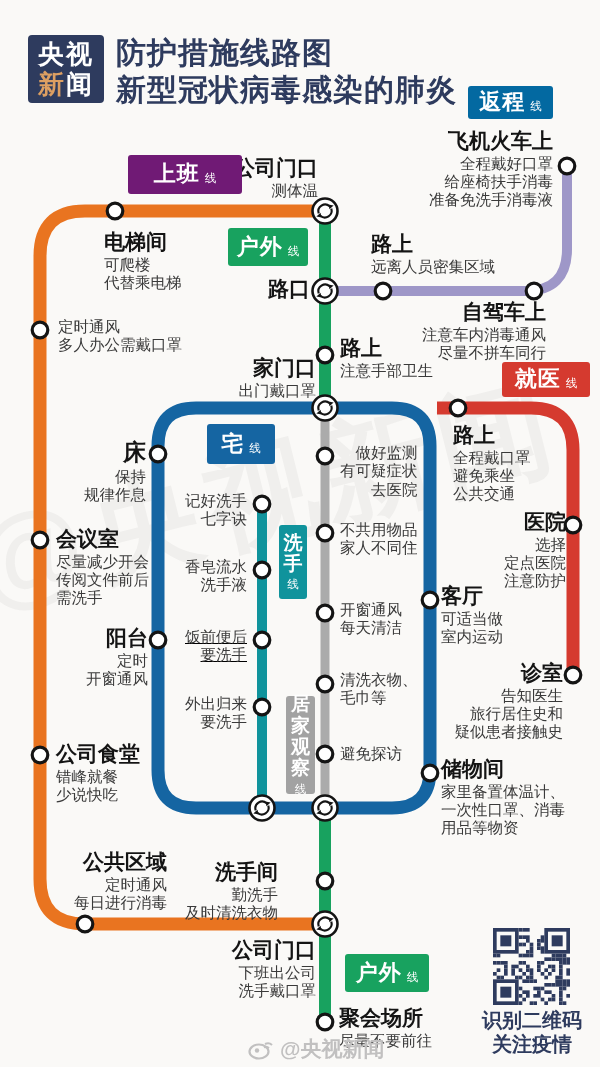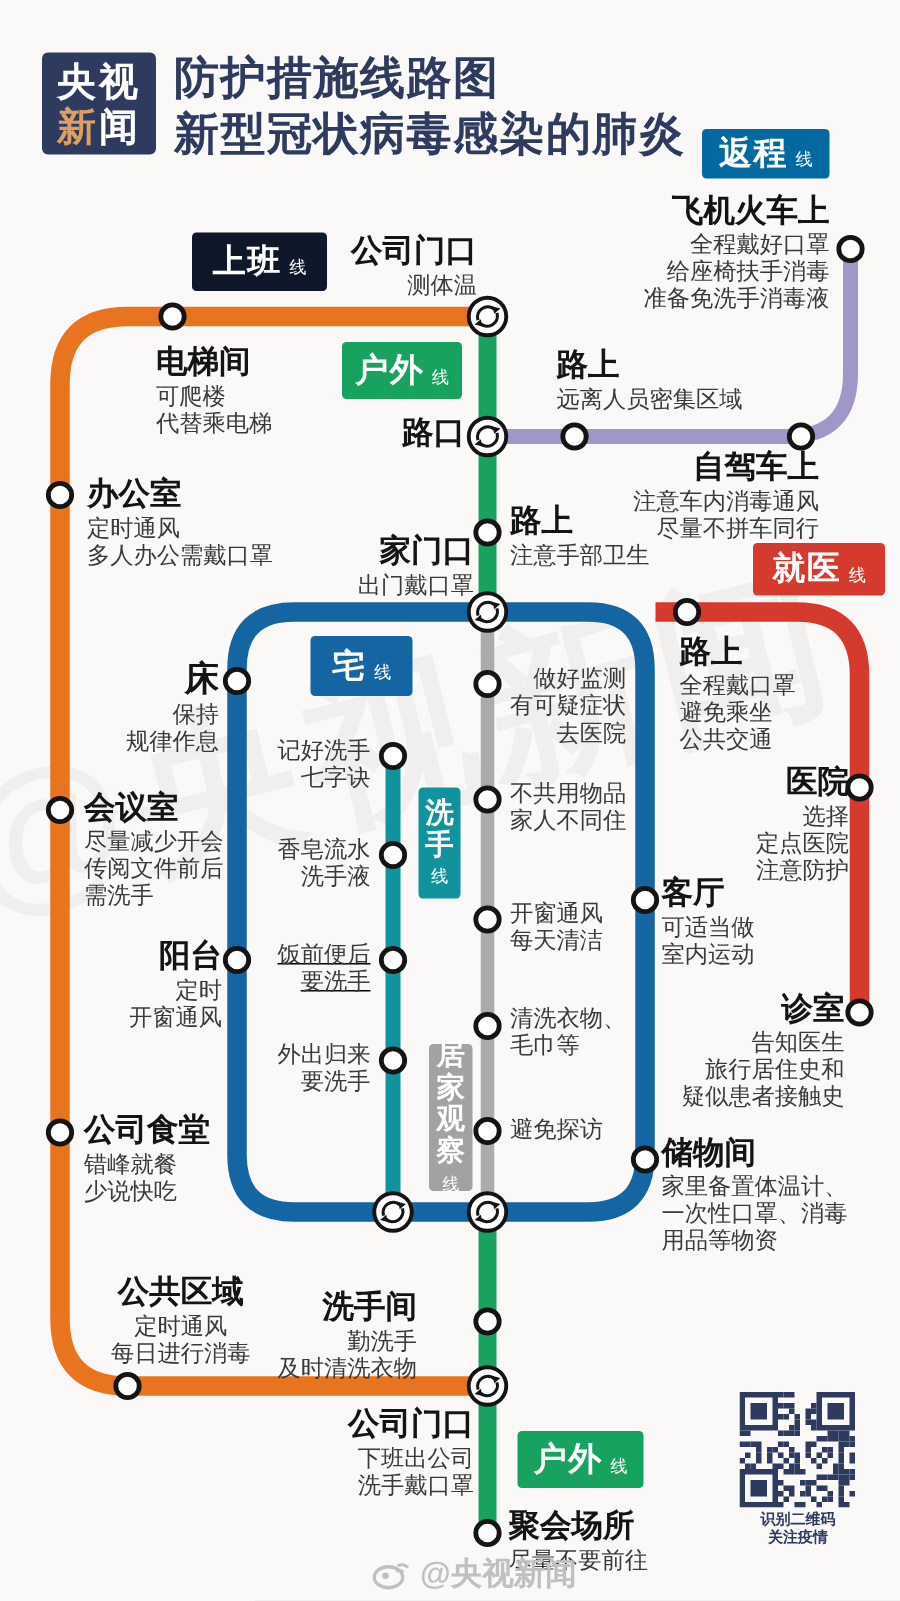--- a/index.html
+++ b/index.html
@@ -21,21 +21,21 @@
   .badge .b-main{font-size:22px;font-weight:bold;letter-spacing:1px;white-space:pre-line;line-height:1.12;}
   .badge .b-suffix{font-size:11.5px;margin-left:5px;margin-top:8px;}
   .badge.vertical{flex-direction:column;}
   .badge.vertical .b-main{font-size:19px;letter-spacing:0;}
   .badge.vertical .b-suffix{margin:3px 0 0 0;}
   
   .watermark{position:absolute;left:-35px;top:400px;width:760px;transform:rotate(-14deg);
              font-size:112px;font-weight:bold;color:rgba(70,70,70,0.055);letter-spacing:8px;
              white-space:nowrap;pointer-events:none;}
   
-  .qr-caption{position:absolute;left:472px;top:1008px;width:120px;text-align:center;font-size:10px;
+  .qr-caption{position:absolute;left:472px;top:1008px;width:120px;text-align:center;font-size:20px;
               font-weight:bold;color:#2e3b5e;line-height:1.2;white-space:pre-line;}
   .weibo{position:absolute;left:248px;top:1035px;display:flex;align-items:center;gap:6px;
          color:#c1c0c0;font-size:21px;font-weight:bold;}
 </style>
 </head>
 <body>
 
 <div class="stage">
 
   <div class="watermark">@央视新闻</div>
@@ -199,21 +199,20 @@
       <div class="lbl" style="top: 156px; right: 282px; text-align: right;">
         <div class="lbl-name">公司门口</div>
         <div class="lbl-desc">测体温</div>
       </div>
       <div class="lbl" style="top: 230px; left: 104px; text-align: left;">
         <div class="lbl-name">电梯间</div>
         <div class="lbl-desc">可爬楼</div>
         <div class="lbl-desc">代替乘电梯</div>
       </div>
       <div class="lbl" style="top: 318px; left: 58px; text-align: left;">
-        <div class="lbl-name">办公室</div>
         <div class="lbl-desc">定时通风</div>
         <div class="lbl-desc">多人办公需戴口罩</div>
       </div>
       <div class="lbl" style="top: 277px; right: 290px; text-align: right;">
         <div class="lbl-name">路口</div>
       </div>
       <div class="lbl" style="top: 336px; left: 340px; text-align: left;">
         <div class="lbl-name">路上</div>
         <div class="lbl-desc">注意手部卫生</div>
       </div>
@@ -320,37 +319,37 @@
         <div class="lbl-name">会议室</div>
         <div class="lbl-desc">尽量减少开会</div>
         <div class="lbl-desc">传阅文件前后</div>
         <div class="lbl-desc">需洗手</div>
       </div>
       <div class="lbl" style="top: 742px; left: 56px; text-align: left;">
         <div class="lbl-name">公司食堂</div>
         <div class="lbl-desc">错峰就餐</div>
         <div class="lbl-desc">少说快吃</div>
       </div>
-      <div class="lbl" style="top: 850px; left: 74px; text-align: center;">
+      <div class="lbl" style="top: 850px; left: 74px; text-align: right;">
         <div class="lbl-name">公共区域</div>
         <div class="lbl-desc">定时通风</div>
         <div class="lbl-desc">每日进行消毒</div>
       </div>
       <div class="lbl" style="top: 938px; right: 284px; text-align: right;">
         <div class="lbl-name">公司门口</div>
         <div class="lbl-desc">下班出公司</div>
         <div class="lbl-desc">洗手戴口罩</div>
       </div>
       <div class="lbl" style="top: 1006px; left: 339px; text-align: left;">
         <div class="lbl-name">聚会场所</div>
         <div class="lbl-desc">尽量不要前往</div>
       </div>
     </div>
   <div id="badges">
-      <div class="badge" style="left: 128px; top: 155px; width: 90px; height: 39px; background: #0f172a;">
+      <div class="badge" style="left: 128px; top: 155px; width: 114px; height: 39px; background: #701a75;">
         <span class="b-main">上班</span>
         <span class="b-suffix">线</span>
       </div>
       <div class="badge" style="left: 228px; top: 228px; width: 80px; height: 38px; background: rgb(24, 162, 95);">
         <span class="b-main">户外</span>
         <span class="b-suffix">线</span>
       </div>
       <div class="badge" style="left: 468px; top: 86px; width: 85px; height: 33px; background: #0369a1;">
         <span class="b-main">返程</span>
         <span class="b-suffix">线</span>

